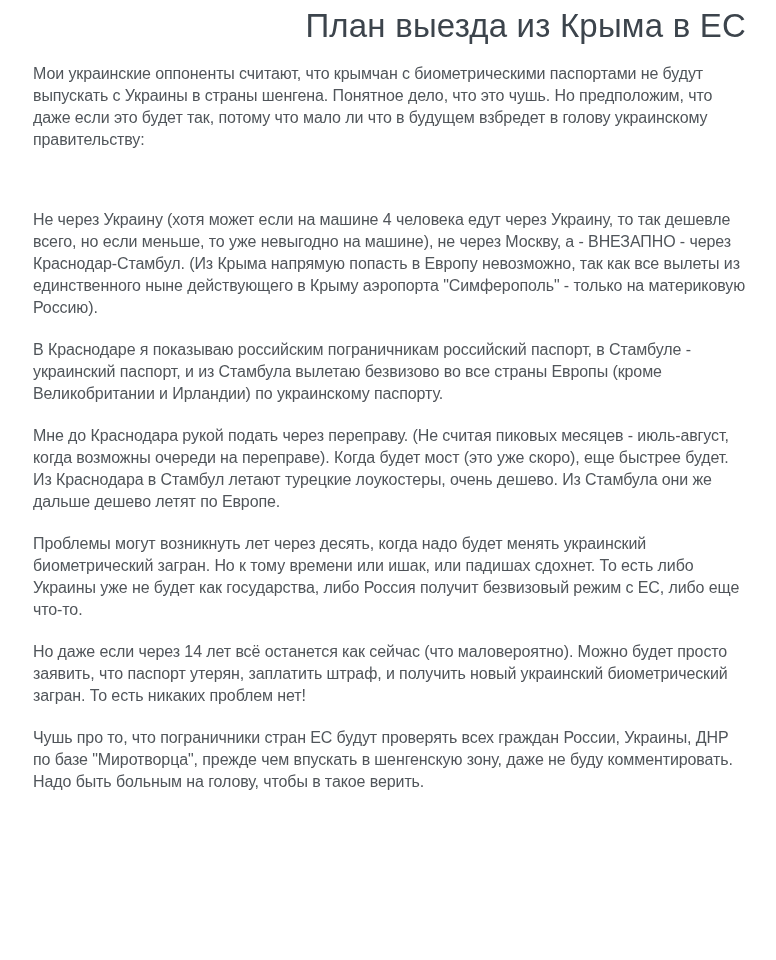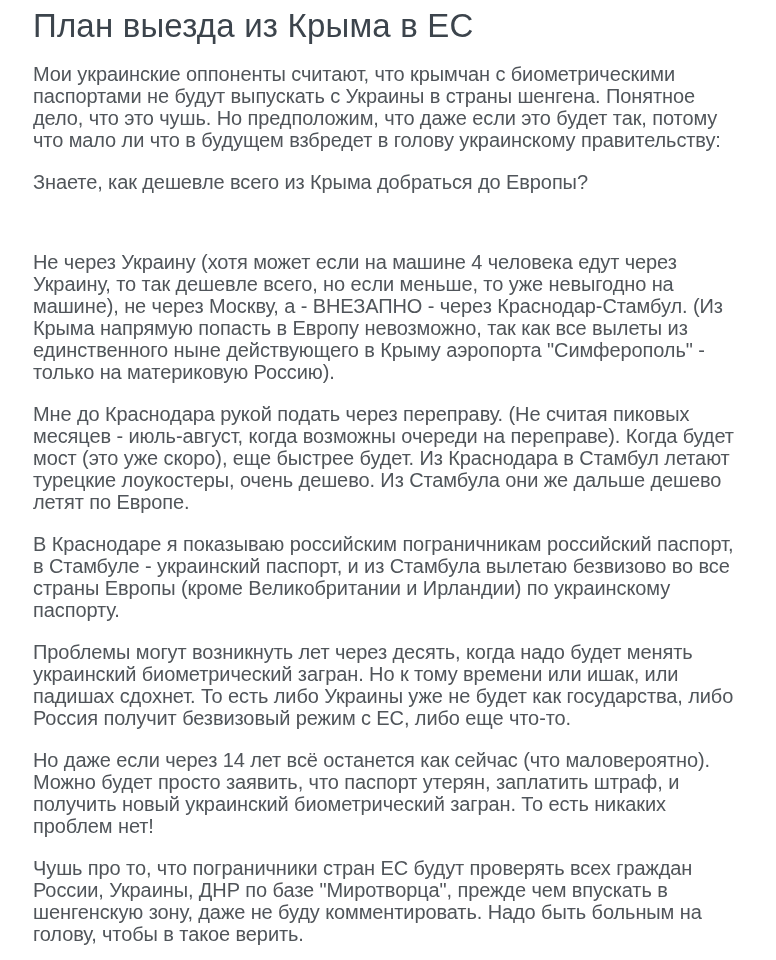--- a/index.html
+++ b/index.html
@@ -20,43 +20,43 @@
   .article{
     padding:6px 30px 0 33px;
   }
   .article h1{
     font-size:33px;
     line-height:40px;
     font-weight:300;
     letter-spacing:0.2px;
     color:var(--title-color);
     margin:0 0 17px 0;
+    text-align:right;
   }
   .article p{
     max-width:714px;
-    font-size:20px;
+    font-size:16px;
     line-height:22px;
     letter-spacing:-0.1px;
     font-weight:400;
     color:var(--text-color);
     margin:20px 0 0 0;
   }
   .article p.first{
     margin-top:0;
   }
   .article p.extra-gap{
     margin-top:58px;
   }
 </style>
 </head>
 <body>
 
 <main class="article">
   <h1>План выезда из Крыма в ЕС</h1>
   <p class="first">Мои украинские оппоненты считают, что крымчан с биометрическими паспортами не будут выпускать с Украины в страны шенгена. Понятное дело, что это чушь. Но предположим, что даже если это будет так, потому что мало ли что в будущем взбредет в голову украинскому правительству:</p>
-  <p>Знаете, как дешевле всего из Крыма добраться до Европы?</p>
   <p class="extra-gap">Не через Украину (хотя может если на машине 4 человека едут через Украину, то так дешевле всего, но если меньше, то уже невыгодно на машине), не через Москву, а - ВНЕЗАПНО - через Краснодар-Стамбул. (Из Крыма напрямую попасть в Европу невозможно, так как все вылеты из единственного ныне действующего в Крыму аэропорта "Симферополь" - только на материковую Россию).</p>
+  <p>В Краснодаре я показываю российским пограничникам российский паспорт, в Стамбуле - украинский паспорт, и из Стамбула вылетаю безвизово во все страны Европы (кроме Великобритании и Ирландии) по украинскому паспорту.</p>
   <p>Мне до Краснодара рукой подать через переправу. (Не считая пиковых месяцев - июль-август, когда возможны очереди на переправе). Когда будет мост (это уже скоро), еще быстрее будет. Из Краснодара в Стамбул летают турецкие лоукостеры, очень дешево. Из Стамбула они же дальше дешево летят по Европе.</p>
-  <p>В Краснодаре я показываю российским пограничникам российский паспорт, в Стамбуле - украинский паспорт, и из Стамбула вылетаю безвизово во все страны Европы (кроме Великобритании и Ирландии) по украинскому паспорту.</p>
   <p>Проблемы могут возникнуть лет через десять, когда надо будет менять украинский биометрический загран. Но к тому времени или ишак, или падишах сдохнет. То есть либо Украины уже не будет как государства, либо Россия получит безвизовый режим с ЕС, либо еще что-то.</p>
   <p>Но даже если через 14 лет всё останется как сейчас (что маловероятно). Можно будет просто заявить, что паспорт утерян, заплатить штраф, и получить новый украинский биометрический загран. То есть никаких проблем нет!</p>
   <p>Чушь про то, что пограничники стран ЕС будут проверять всех граждан России, Украины, ДНР по базе "Миротворца", прежде чем впускать в шенгенскую зону, даже не буду комментировать. Надо быть больным на голову, чтобы в такое верить.</p>
 </main>
 
 </body></html>

